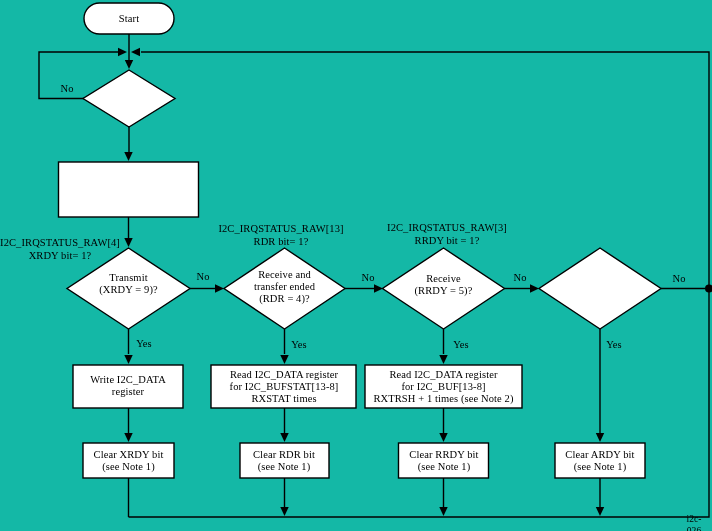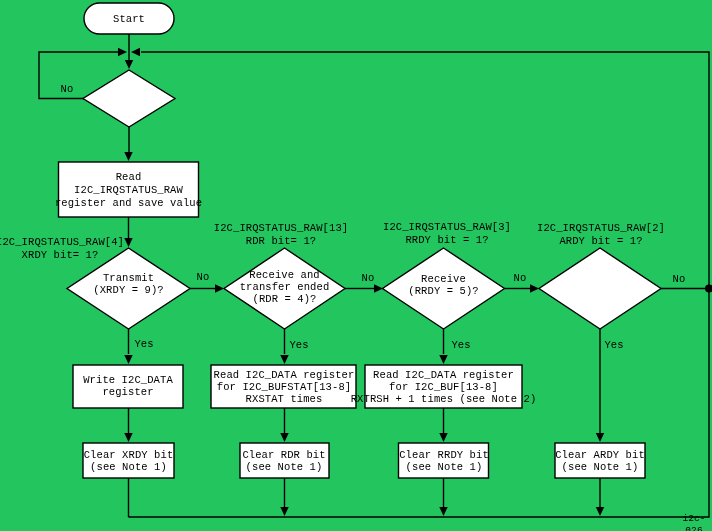--- a/index.html
+++ b/index.html
@@ -1,18 +1,18 @@
 <!DOCTYPE html>
 <html><head>
 <meta charset="utf-8">
 <style>
   html,body { margin:0; padding:0; background:#ffffff; }
   .stage {
-    position:relative; width:712px; height:531px; background:#22c55e;
-    font-family:Liberation Mono, monospace; overflow:hidden;
+    position:relative; width:712px; height:531px; background:#14b8a6;
+    font-family:Liberation Serif, serif; overflow:hidden;
   }
   .stage svg { position:absolute; left:0; top:0; }
   .t {
     position:absolute; transform:translate(-50%,-50%);
     text-align:center; white-space:pre-line; color:#000;
     font-size:10.5px; line-height:12px; letter-spacing:0.1px;
   }
   .lh13 { line-height:13px; }
   .fig  { font-size:9.5px; }
 </style>
@@ -83,32 +83,27 @@
       <rect x="365" y="365" width="157" height="43"></rect>
       <rect x="83" y="443" width="91" height="35"></rect>
       <rect x="240" y="443" width="89" height="35"></rect>
       <rect x="398.5" y="443" width="90" height="35"></rect>
       <rect x="555" y="443" width="90" height="35"></rect>
     </g>
   </svg>
 
   <div class="t" style="left:129px;top:18.5px">Start</div>
   <div class="t" style="left:67px;top:89px">No</div>
-  <div class="t lh13" style="left:128.5px;top:189.5px">Read
-I2C_IRQSTATUS_RAW
-register and save value</div>
 
   <div class="t lh13" style="left:60px;top:248.5px">I2C_IRQSTATUS_RAW[4]
 XRDY bit= 1?</div>
   <div class="t lh13" style="left:281px;top:235px">I2C_IRQSTATUS_RAW[13]
 RDR bit= 1?</div>
   <div class="t lh13" style="left:447px;top:234px">I2C_IRQSTATUS_RAW[3]
 RRDY bit = 1?</div>
-  <div class="t lh13" style="left:601px;top:234.5px">I2C_IRQSTATUS_RAW[2]
-ARDY bit = 1?</div>
 
   <div class="t" style="left:128.5px;top:284px">Transmit
 (XRDY = 9)?</div>
   <div class="t" style="left:284.5px;top:287px">Receive and
 transfer ended
 (RDR = 4)?</div>
   <div class="t" style="left:443.5px;top:284.5px">Receive
 (RRDY = 5)?</div>
 
   <div class="t" style="left:203px;top:276.5px">No</div>

